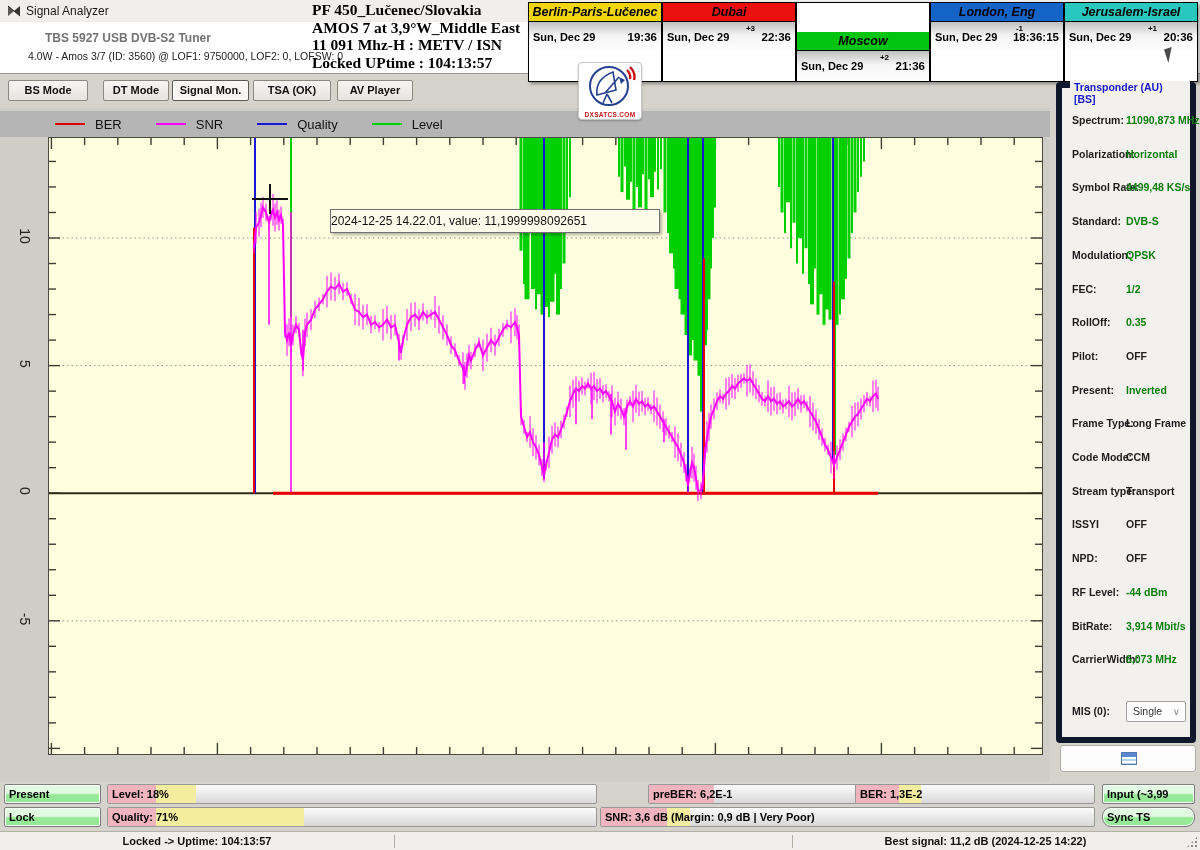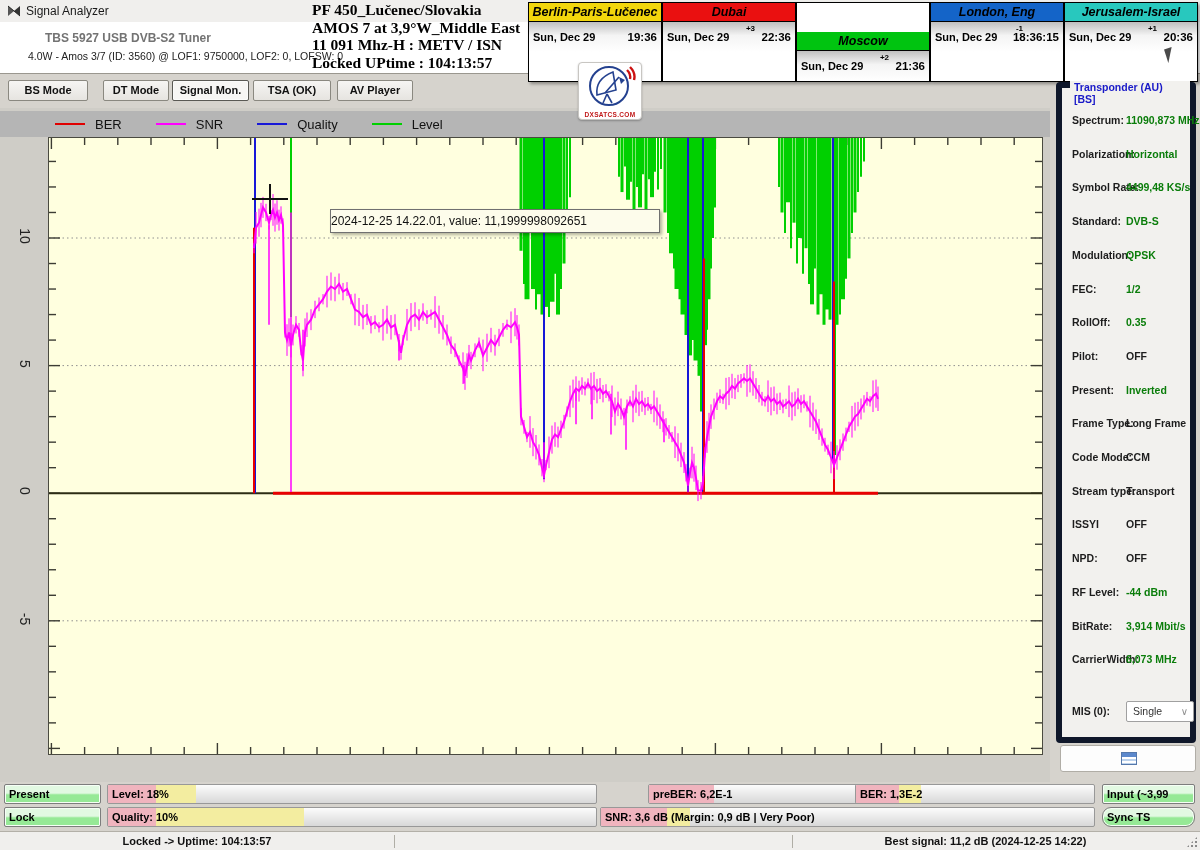--- a/index.html
+++ b/index.html
@@ -48,21 +48,21 @@
   .crosshair-h { position:absolute; left:252px; top:198px; width:36px; height:2px; background:#111; z-index:6; }
   .crosshair-v { position:absolute; left:269px; top:184px; width:2px; height:30px; background:#111; z-index:6; }
 
   
   .panel { position:absolute; left:1056px; top:82px; width:140px; height:661px; background:#f2f1ee; border:6px solid #0f172a; border-radius:4px; }
   .panel-title { position:absolute; left:8px; top:-7px; background:#f2f1ee; padding:0 4px; font-size:10.5px; font-weight:bold; color:#1919c8; }
   .prow { position:absolute; left:0; width:140px; height:16px; }
   .prow .plab { position:absolute; left:10px; top:0; font-size:10.5px; font-weight:bold; color:#1d1d1d; }
   .prow .pval { position:absolute; left:64px; top:0; font-size:10.5px; font-weight:bold; color:#1d1d1d; white-space:nowrap; }
   .prow .pval.green { color:#0a7d0a; }
-  .mis-select { position:absolute; left:64px; top:-4px; width:68px; height:21px; background:#fff; border:1px solid #a0a0a0; border-radius:2px; font-size:10.5px; color:#333; line-height:19px; padding-left:6px; }
+  .mis-select { position:absolute; left:64px; top:-4px; width:60px; height:21px; background:#fff; border:1px solid #a0a0a0; border-radius:2px; font-size:10.5px; color:#333; line-height:19px; padding-left:6px; }
   .mis-select .chev { position:absolute; right:5px; top:0; color:#909090; font-size:10px; }
 
   .list-btn { position:absolute; left:1060px; top:745px; width:136px; height:27px; background:#fdfdfd; border:1px solid #b0ada6; border-radius:3px; }
   .list-btn .ico { position:absolute; left:60px; top:6px; width:16px; height:13px; border:1px solid #5578aa; background:linear-gradient(#5b88cc 0 4px, #ffffff 4px 6px, #bcd2ec 6px 8px, #ffffff 8px 10px, #bcd2ec 10px 13px); }
 
   
   .gbar { position:absolute; height:20px; background:linear-gradient(#e2f9e2 0 45%, #96e996 55% 100%); border:1px solid #7d7d7d; border-radius:2px; font-size:11px; font-weight:bold; color:#000; line-height:18px; padding-left:4px; box-shadow:inset 0 0 0 1px #f6fff6; }
   .pbar { position:absolute; height:20px; background:linear-gradient(#fcfcfc,#d8d8d8); border:1px solid #989898; border-radius:2px; overflow:hidden; }
   .pbar .fill-pink { position:absolute; left:0; top:0; bottom:0; background:#f0b4be; }
   .pbar .fill-yellow { position:absolute; top:0; bottom:0; background:#f3eda0; }
@@ -710,21 +710,21 @@
   <div class="gbar" style="left:4px;top:807px;width:97px;">Lock</div>
 
   <div class="pbar" style="left:107px;top:784px;width:490px;">
     <div class="fill-pink" style="width:48px;"></div>
     <div class="fill-yellow" style="left:48px;width:40px;"></div>
     <div class="blabel">Level: 18%</div>
   </div>
   <div class="pbar" style="left:107px;top:807px;width:490px;">
     <div class="fill-pink" style="width:48px;"></div>
     <div class="fill-yellow" style="left:48px;width:148px;"></div>
-    <div class="blabel">Quality: 10%</div>
+    <div class="blabel">Quality: 71%</div>
   </div>
 
   <div class="pbar" style="left:600px;top:784px;width:252px;margin-left:48px;">
     <div class="fill-pink" style="width:65px;"></div>
     <div class="blabel">preBER: 6,2E-1</div>
   </div>
   <div class="pbar" style="left:855px;top:784px;width:240px;">
     <div class="fill-pink" style="width:43px;"></div>
     <div class="fill-yellow" style="left:43px;width:22px;"></div>
     <div class="blabel">BER: 1,3E-2</div>

